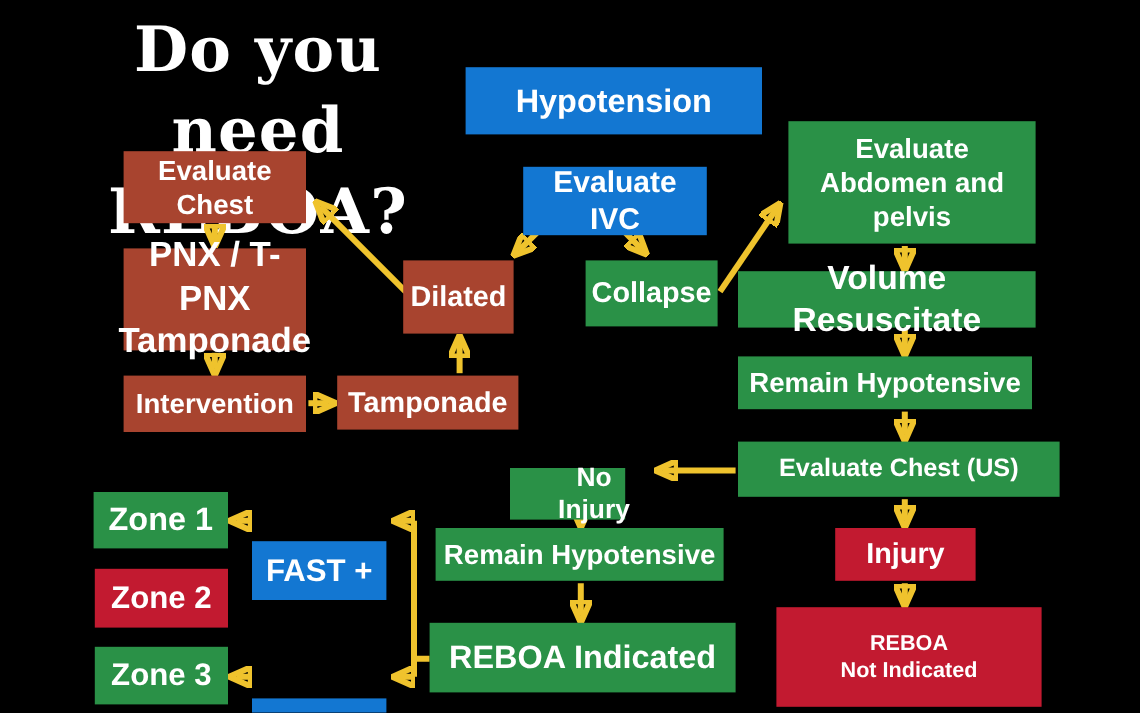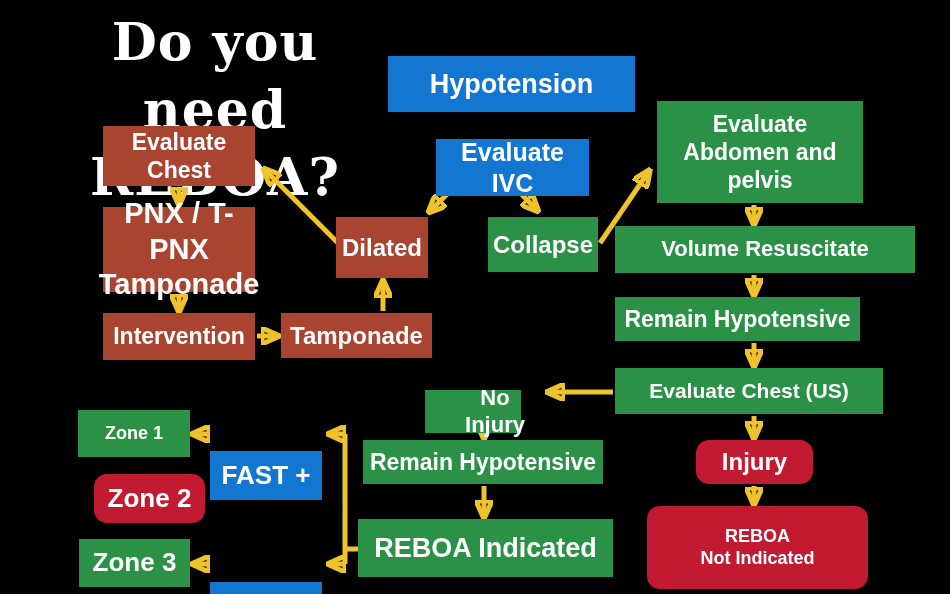--- a/index.html
+++ b/index.html
@@ -40,21 +40,21 @@
     color:var(--text);
     font-weight:bold;
     line-height:1.22;
     white-space:pre-line;
     box-sizing:border-box;
     padding:2px 4px;
   }
   .blue{background:var(--blue);margin-top:40px;}
   .green{background:var(--green);}
   .brick{background:var(--brick);}
-  .crimson{background:var(--crimson);border-radius:13px;}
+  .crimson{background:var(--crimson);}
   #arrow-layer{
     position:absolute;left:0;top:0;width:950px;height:594px;
     pointer-events:none;
   }
   #arrow-layer line, #arrow-layer path{
     stroke:var(--arrow);
     stroke-width:5;
     fill:none;
   }
 </style>
@@ -102,28 +102,28 @@
 Chest</div>
   <div class="node brick" style="left:103px;top:207px;width:152px;height:85px;font-size:29px;">PNX / T-PNX
 Tamponade</div>
   <div class="node brick" style="left:103px;top:313px;width:152px;height:47px;font-size:23px;">Intervention</div>
   <div class="node brick" style="left:281px;top:313px;width:151px;height:45px;font-size:24px;">Tamponade</div>
   <div class="node brick" style="left:336px;top:217px;width:92px;height:61px;font-size:24px;">Dilated</div>
   <div class="node green" style="left:488px;top:217px;width:110px;height:55px;font-size:24px;">Collapse</div>
   <div class="node green" style="left:657px;top:101px;width:206px;height:102px;font-size:23px;">Evaluate
 Abdomen and
 pelvis</div>
-  <div class="node green" style="left:615px;top:226px;width:300px;height:47px;font-size:22px;">Volume Resuscitate</div>
+  <div class="node green" style="left:615px;top:226px;width:248px;height:47px;font-size:28px;">Volume Resuscitate</div>
   <div class="node green" style="left:615px;top:297px;width:245px;height:44px;font-size:23px;">Remain Hypotensive</div>
   <div class="node green" style="left:615px;top:368px;width:268px;height:46px;font-size:21px;text-align:right;">Evaluate Chest (US)</div>
   <div class="node crimson" style="left:696px;top:440px;width:117px;height:44px;font-size:24px;">Injury</div>
   <div class="node crimson" style="left:647px;top:506px;width:221px;height:83px;font-size:18px;">REBOA
 Not Indicated</div>
   <div class="node green" style="left:425px;top:390px;width:96px;height:43px;font-size:22px;padding-left:48px;">No Injury</div>
   <div class="node green" style="left:363px;top:440px;width:240px;height:44px;font-size:23px;">Remain Hypotensive</div>
   <div class="node green" style="left:358px;top:519px;width:255px;height:58px;font-size:27px;">REBOA Indicated</div>
-  <div class="node green" style="left:78px;top:410px;width:112px;height:47px;font-size:18px;">Zone 1</div>
+  <div class="node green" style="left:78px;top:410px;width:112px;height:47px;font-size:27px;">Zone 1</div>
   <div class="node blue" style="left:210px;top:411px;width:112px;height:49px;font-size:26px;">FAST +</div>
-  <div class="node crimson" style="left:79px;top:474px;width:111px;height:49px;font-size:26px;margin-left:15px;">Zone 2</div>
+  <div class="node crimson" style="left:79px;top:474px;width:111px;height:49px;font-size:26px;">Zone 2</div>
   <div class="node green" style="left:79px;top:539px;width:111px;height:48px;font-size:26px;">Zone 3</div>
   <div class="node blue" style="left:210px;top:542px;width:112px;height:48px;font-size:26px;">FAST -</div>
 
 </div>
 
 </body></html>

